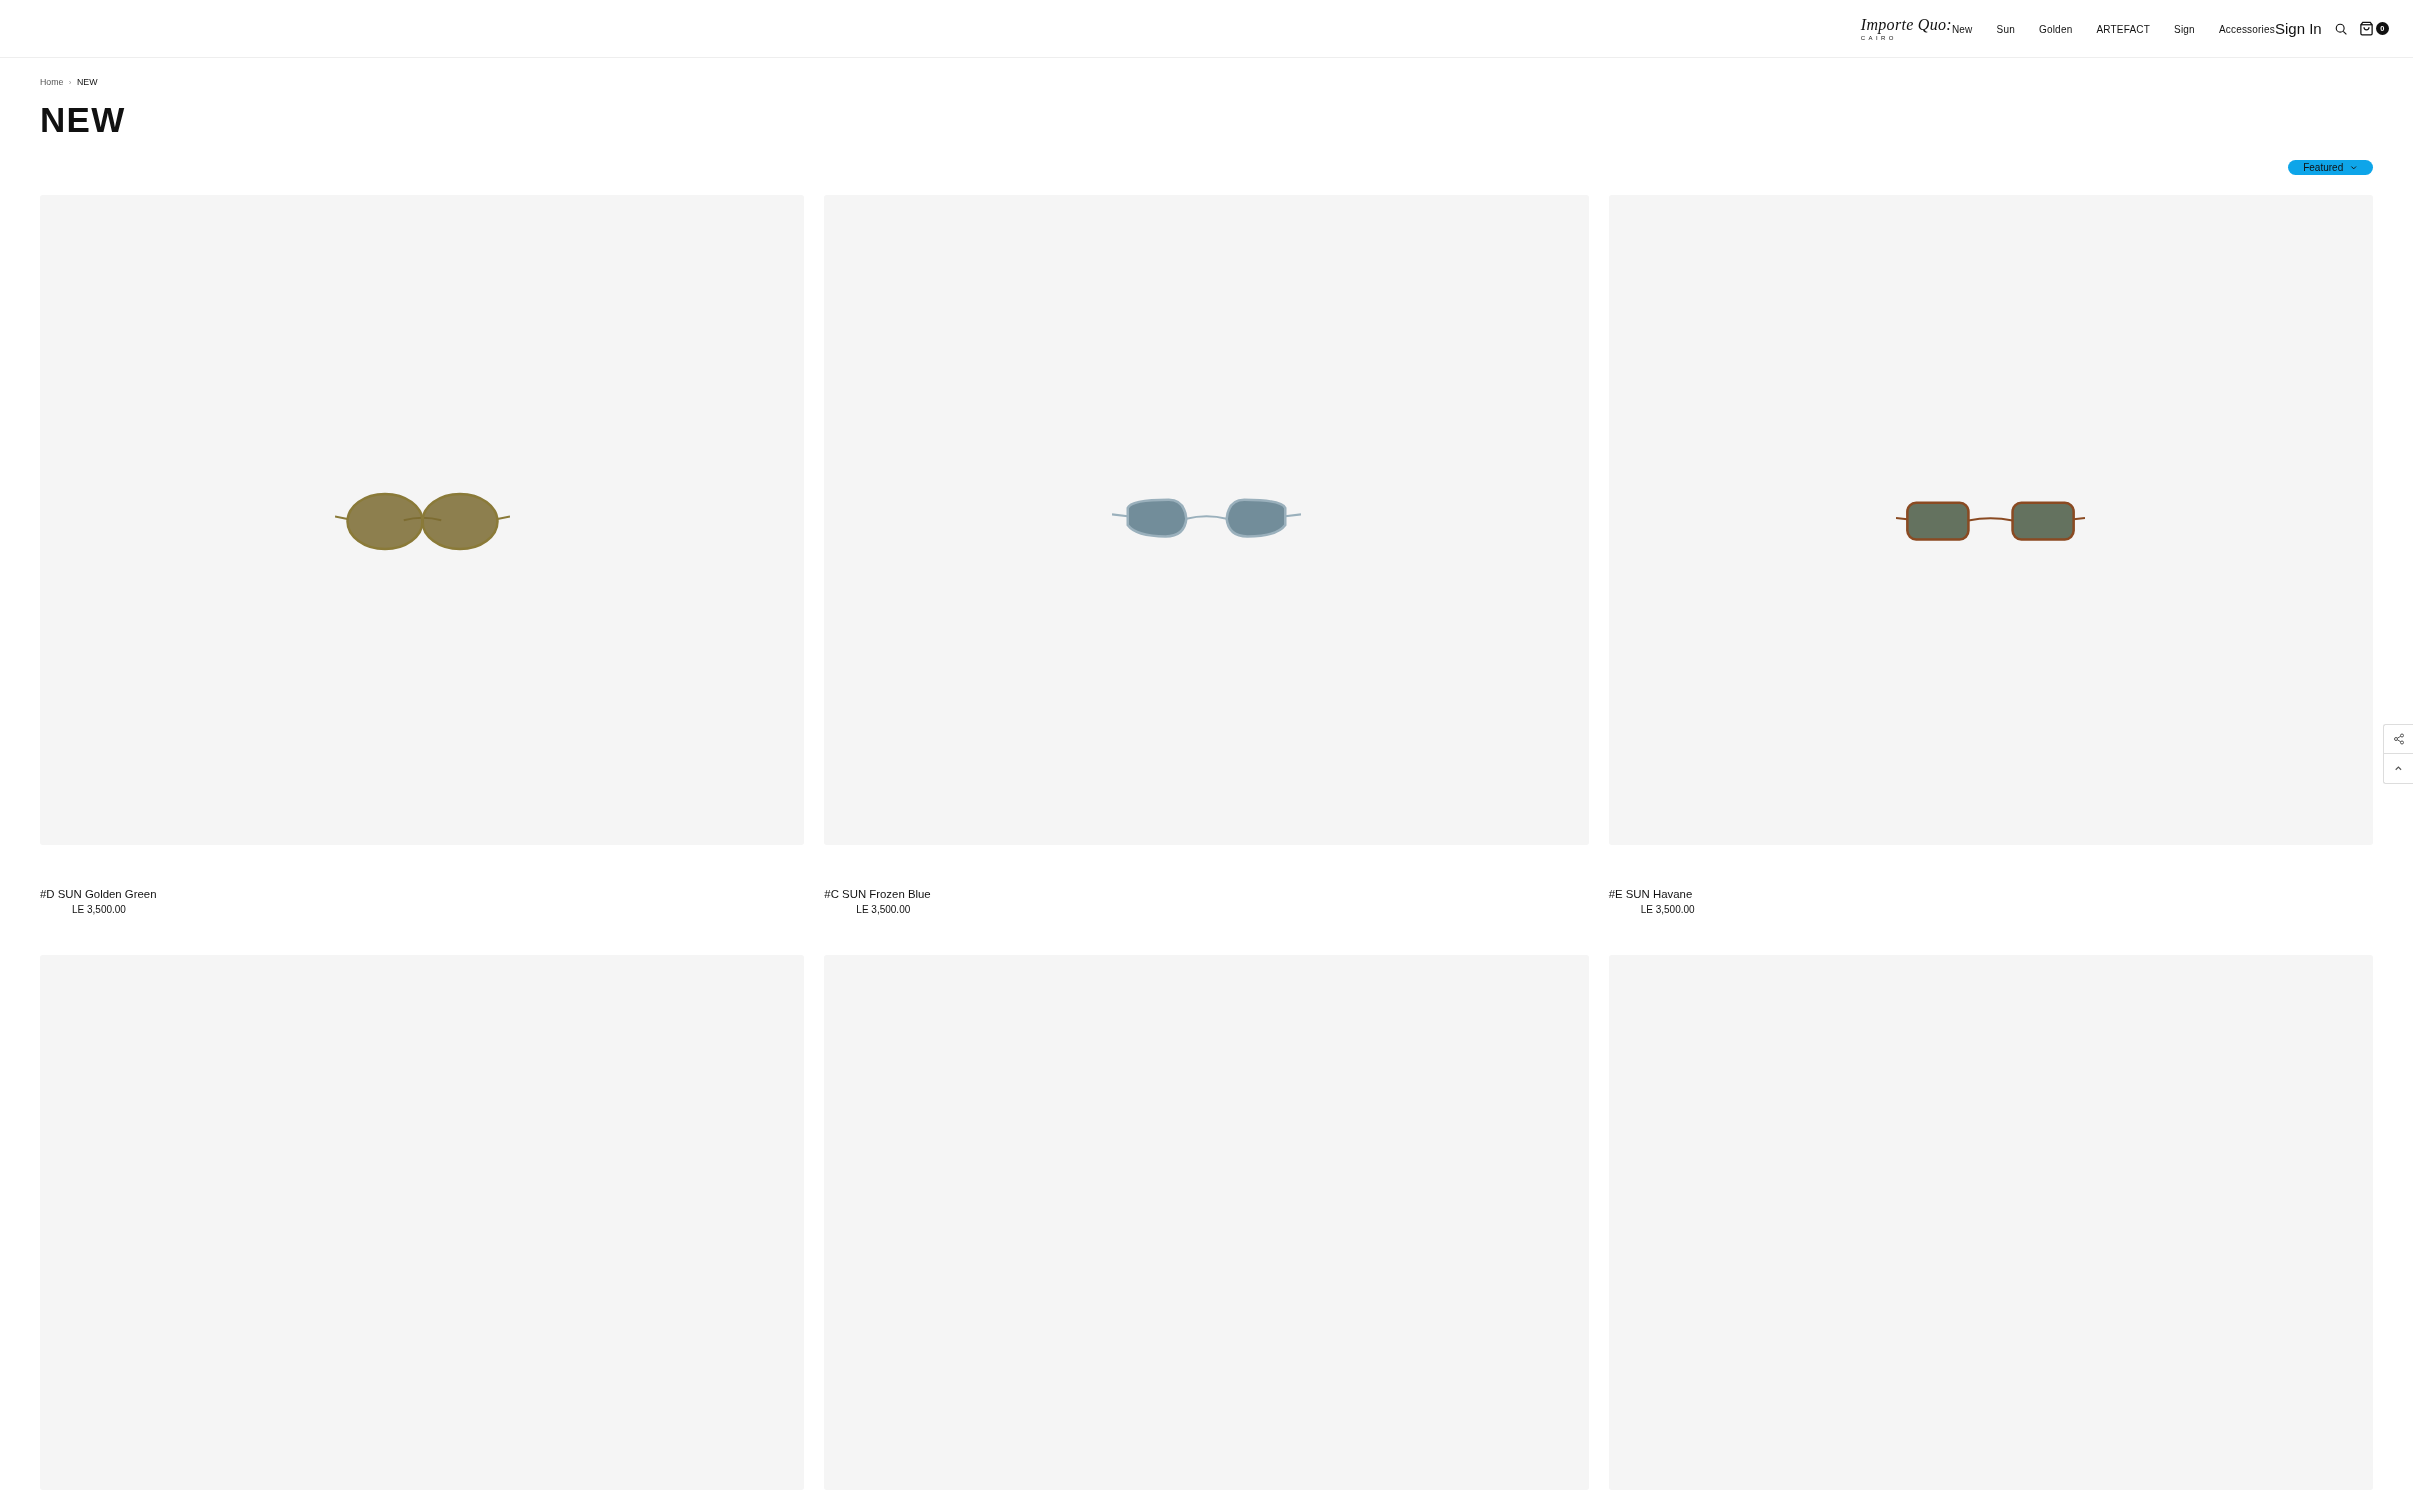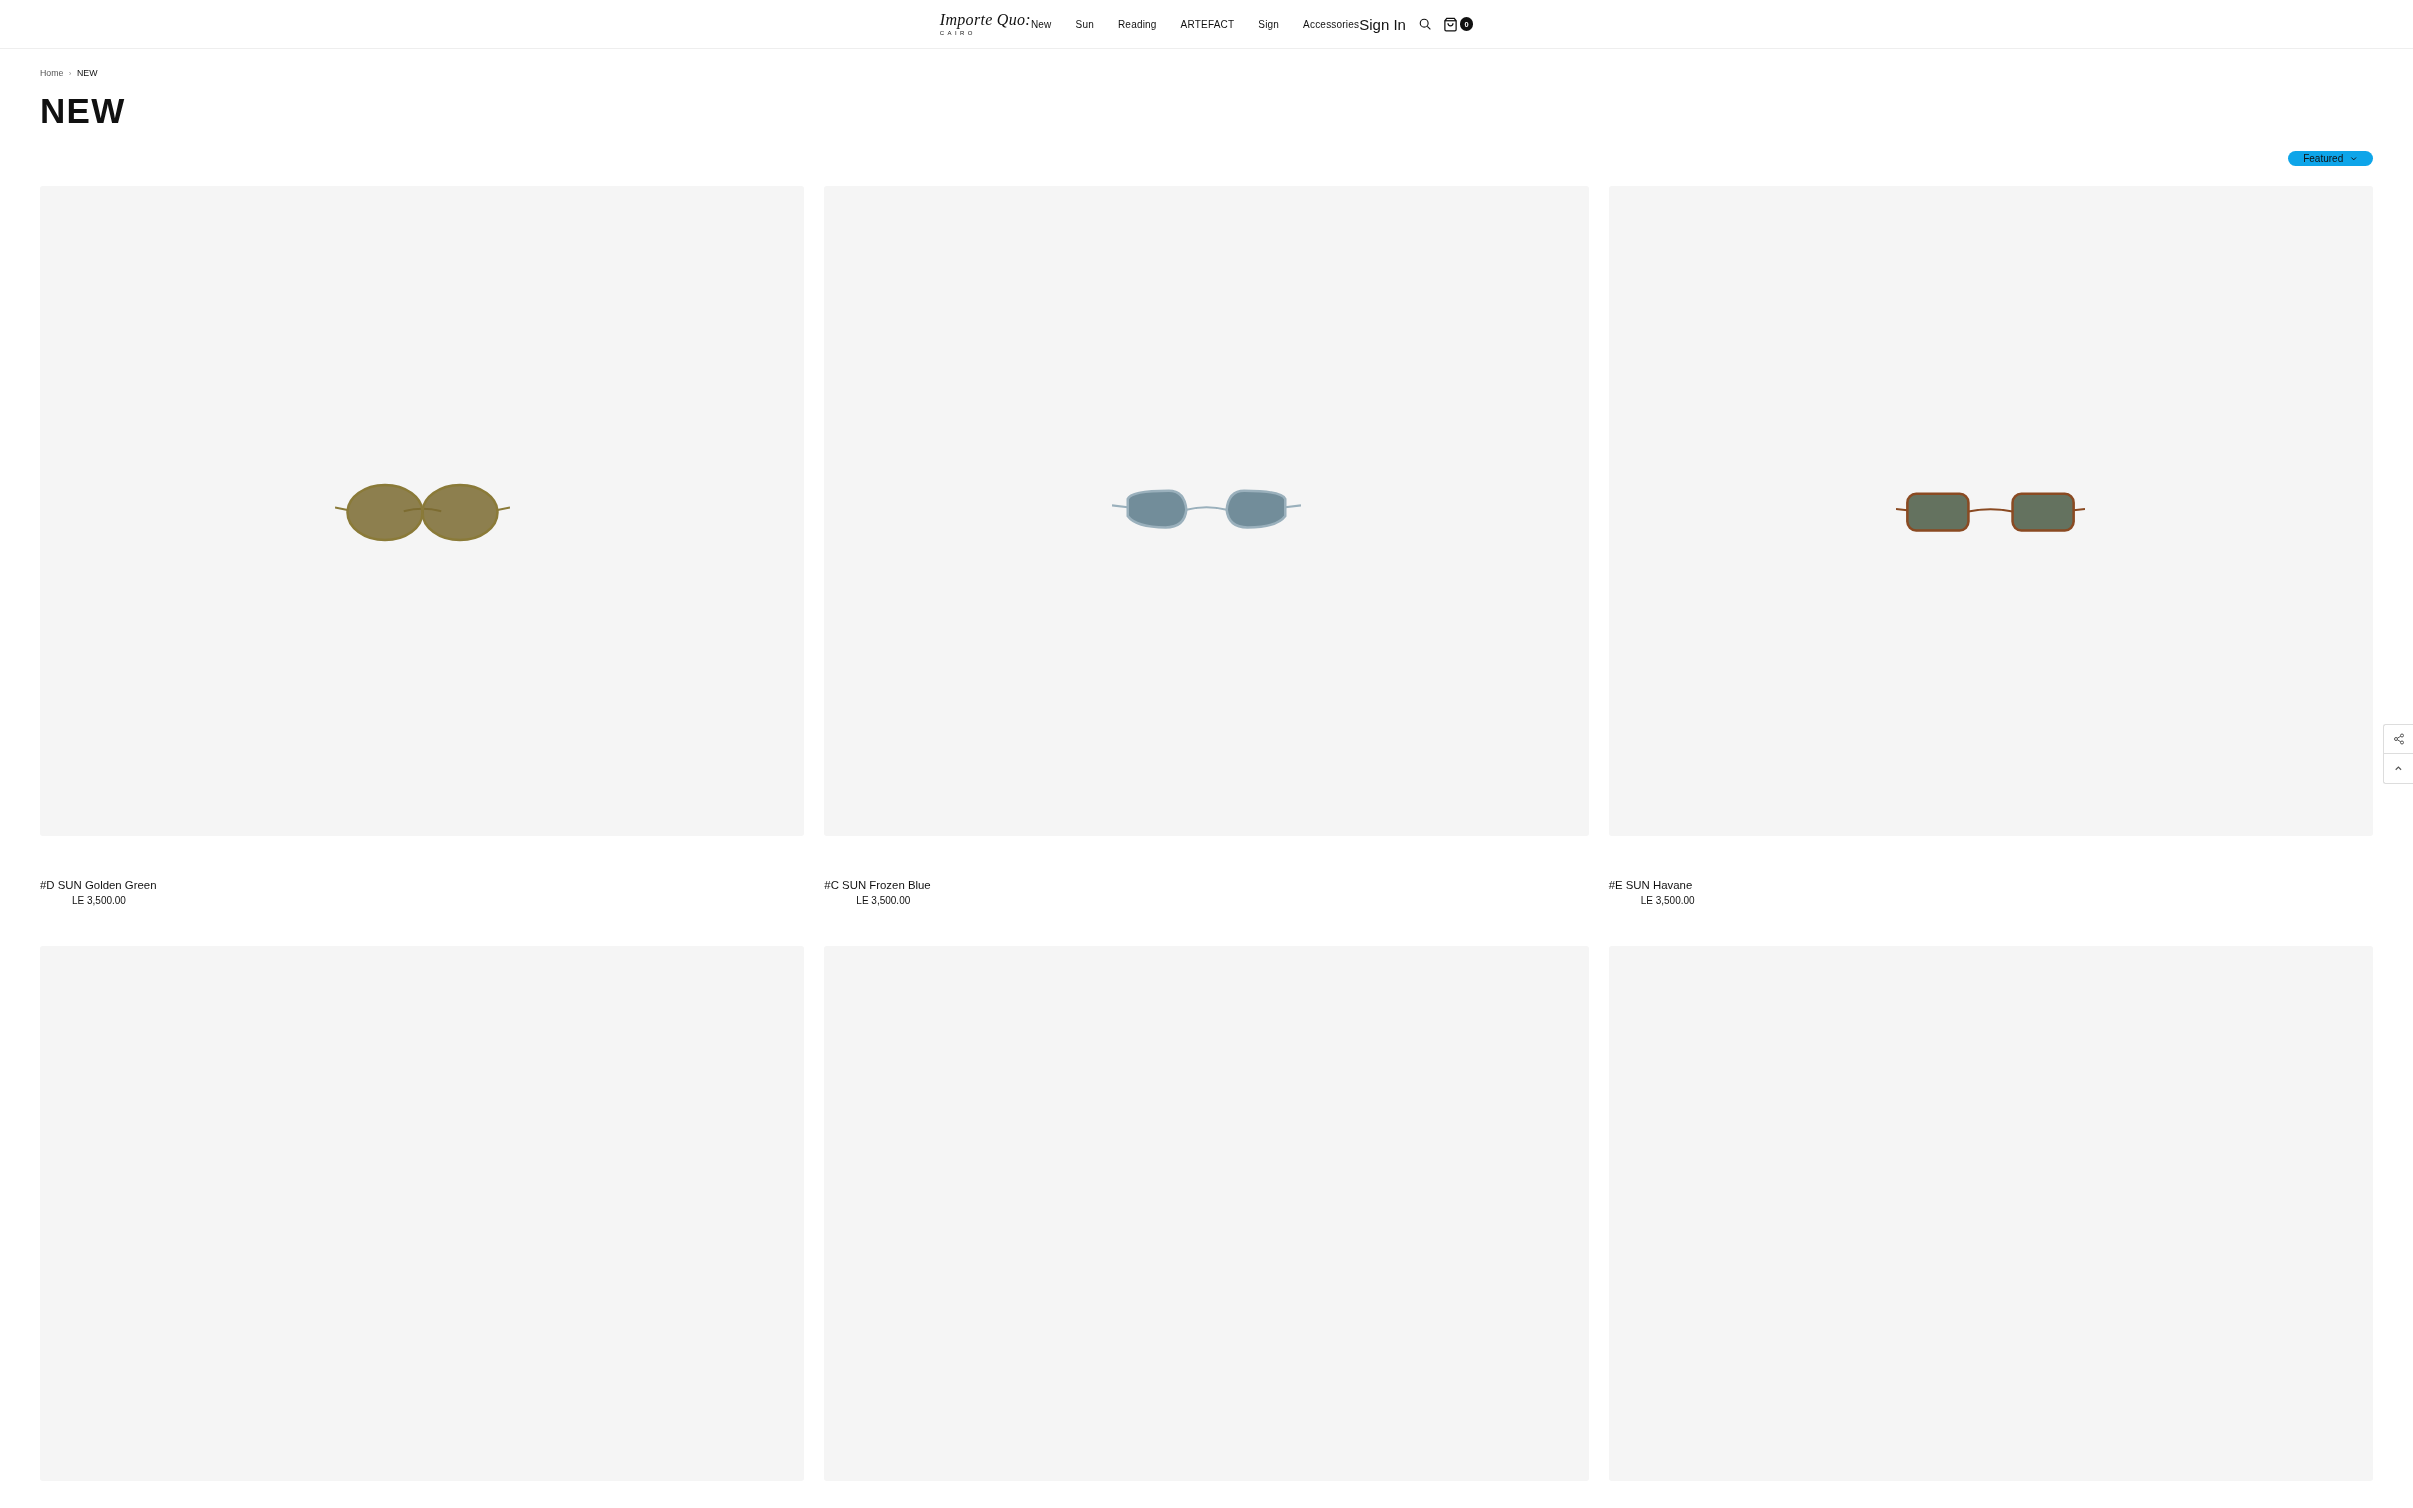--- a/index.html
+++ b/index.html
@@ -2,23 +2,23 @@
 <html style="font-size:10.8px"><head>
   <meta charset="utf-8">
   <style>
     * { box-sizing: border-box; margin: 0; padding: 0; }
     body { font-family: -apple-system, BlinkMacSystemFont, 'Segoe UI', sans-serif; background: #fff; color: #111; }
 
     
     .header {
       display: flex;
       align-items: center;
-      justify-content: center;
+      justify-content: flex-end;
       padding: 0 24px;
-      height: 49px;
+      height: 58px;
       border-bottom: 0.7px solid #eee;
       position: sticky;
       top: 0;
       background: #fff;
       z-index: 100;
     }
     .nav {
       display: flex;
       gap: 24px;
       list-style: none;
@@ -214,21 +214,21 @@
     <div class="logo-wrap">
       <span class="logo-main">Importe Quo:</span>
       <span class="logo-cairo">CAIRO</span>
     </div>
   </a>
 
   <nav>
     <ul class="nav" id="nav-list">
         <li><a href="#">New</a></li>
         <li><a href="#">Sun</a></li>
-        <li><a href="#">Reading</a></li>
+        <li><a href="#">Golden</a></li>
         <li><a href="#">ARTEFACT</a></li>
         <li><a href="#">Sign</a></li>
         <li><a href="#">Accessories</a></li>
       </ul>
   </nav>
 
   <div class="header-actions">
     <a href="#" class="signin-link">Sign In</a>
     <button class="icon-btn" title="Search">
       <svg width="13.5" height="13.5" viewBox="0 0 24 24" fill="none" stroke="currentColor" stroke-width="2">

